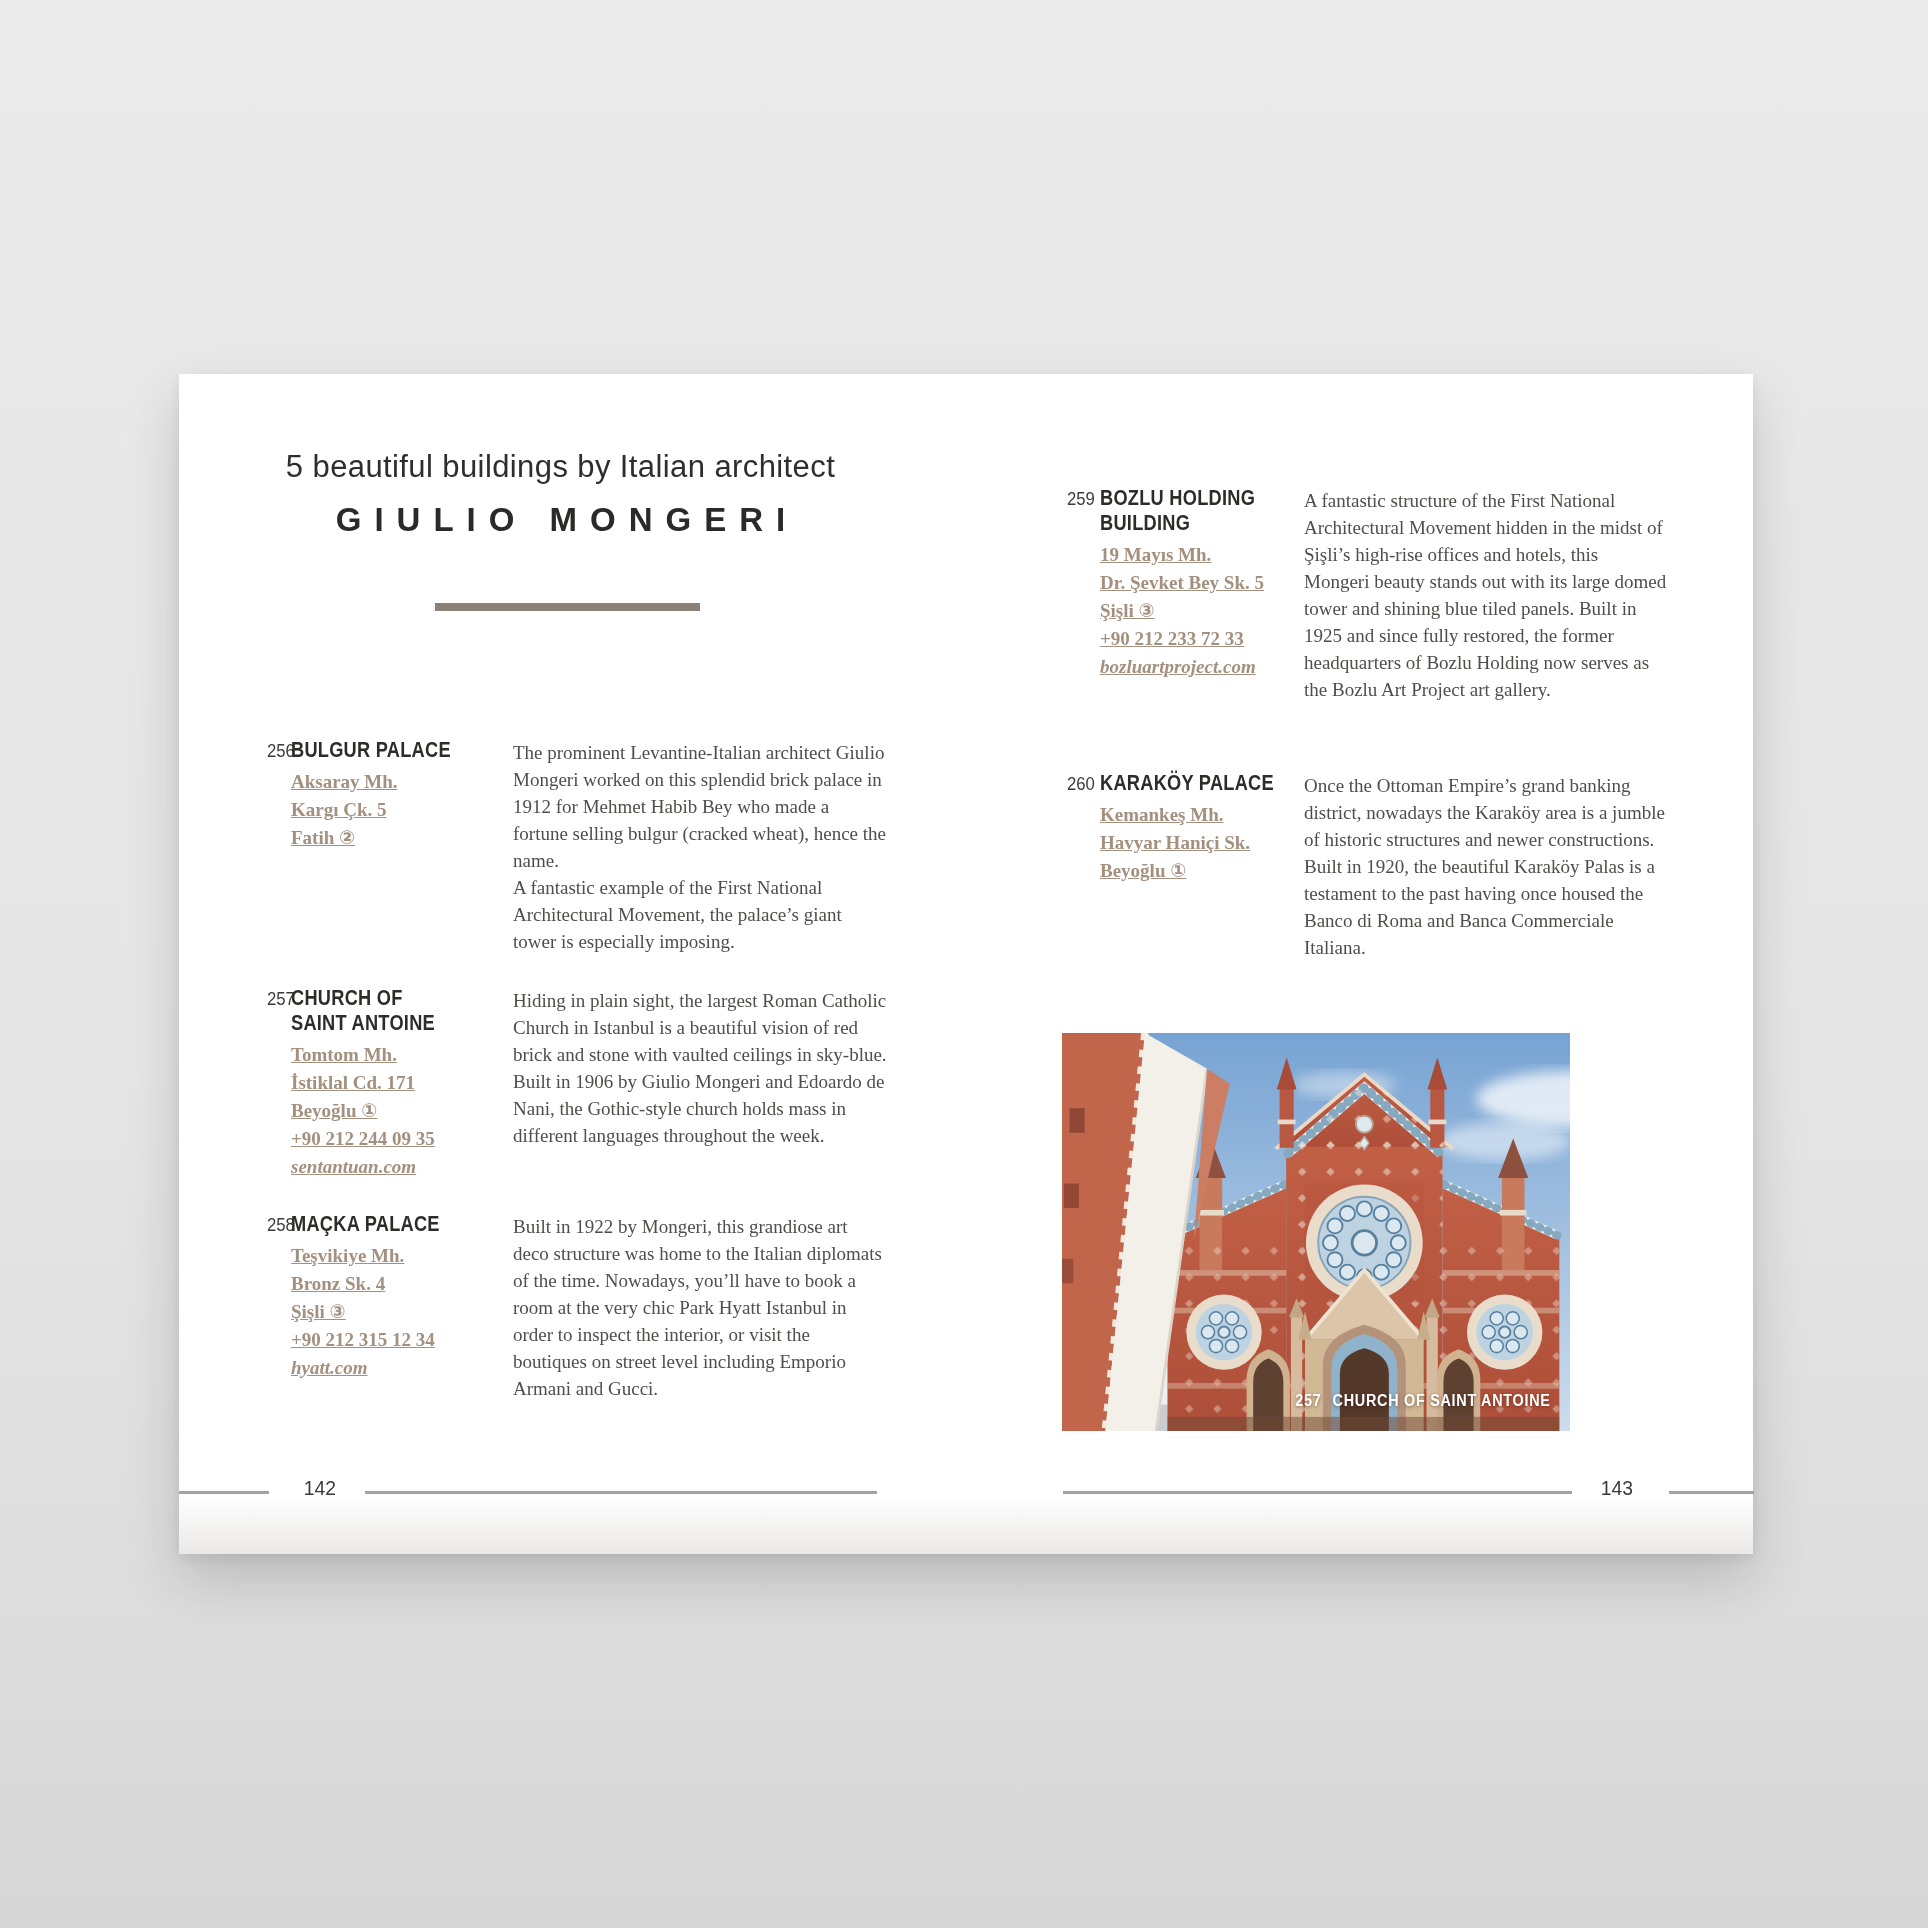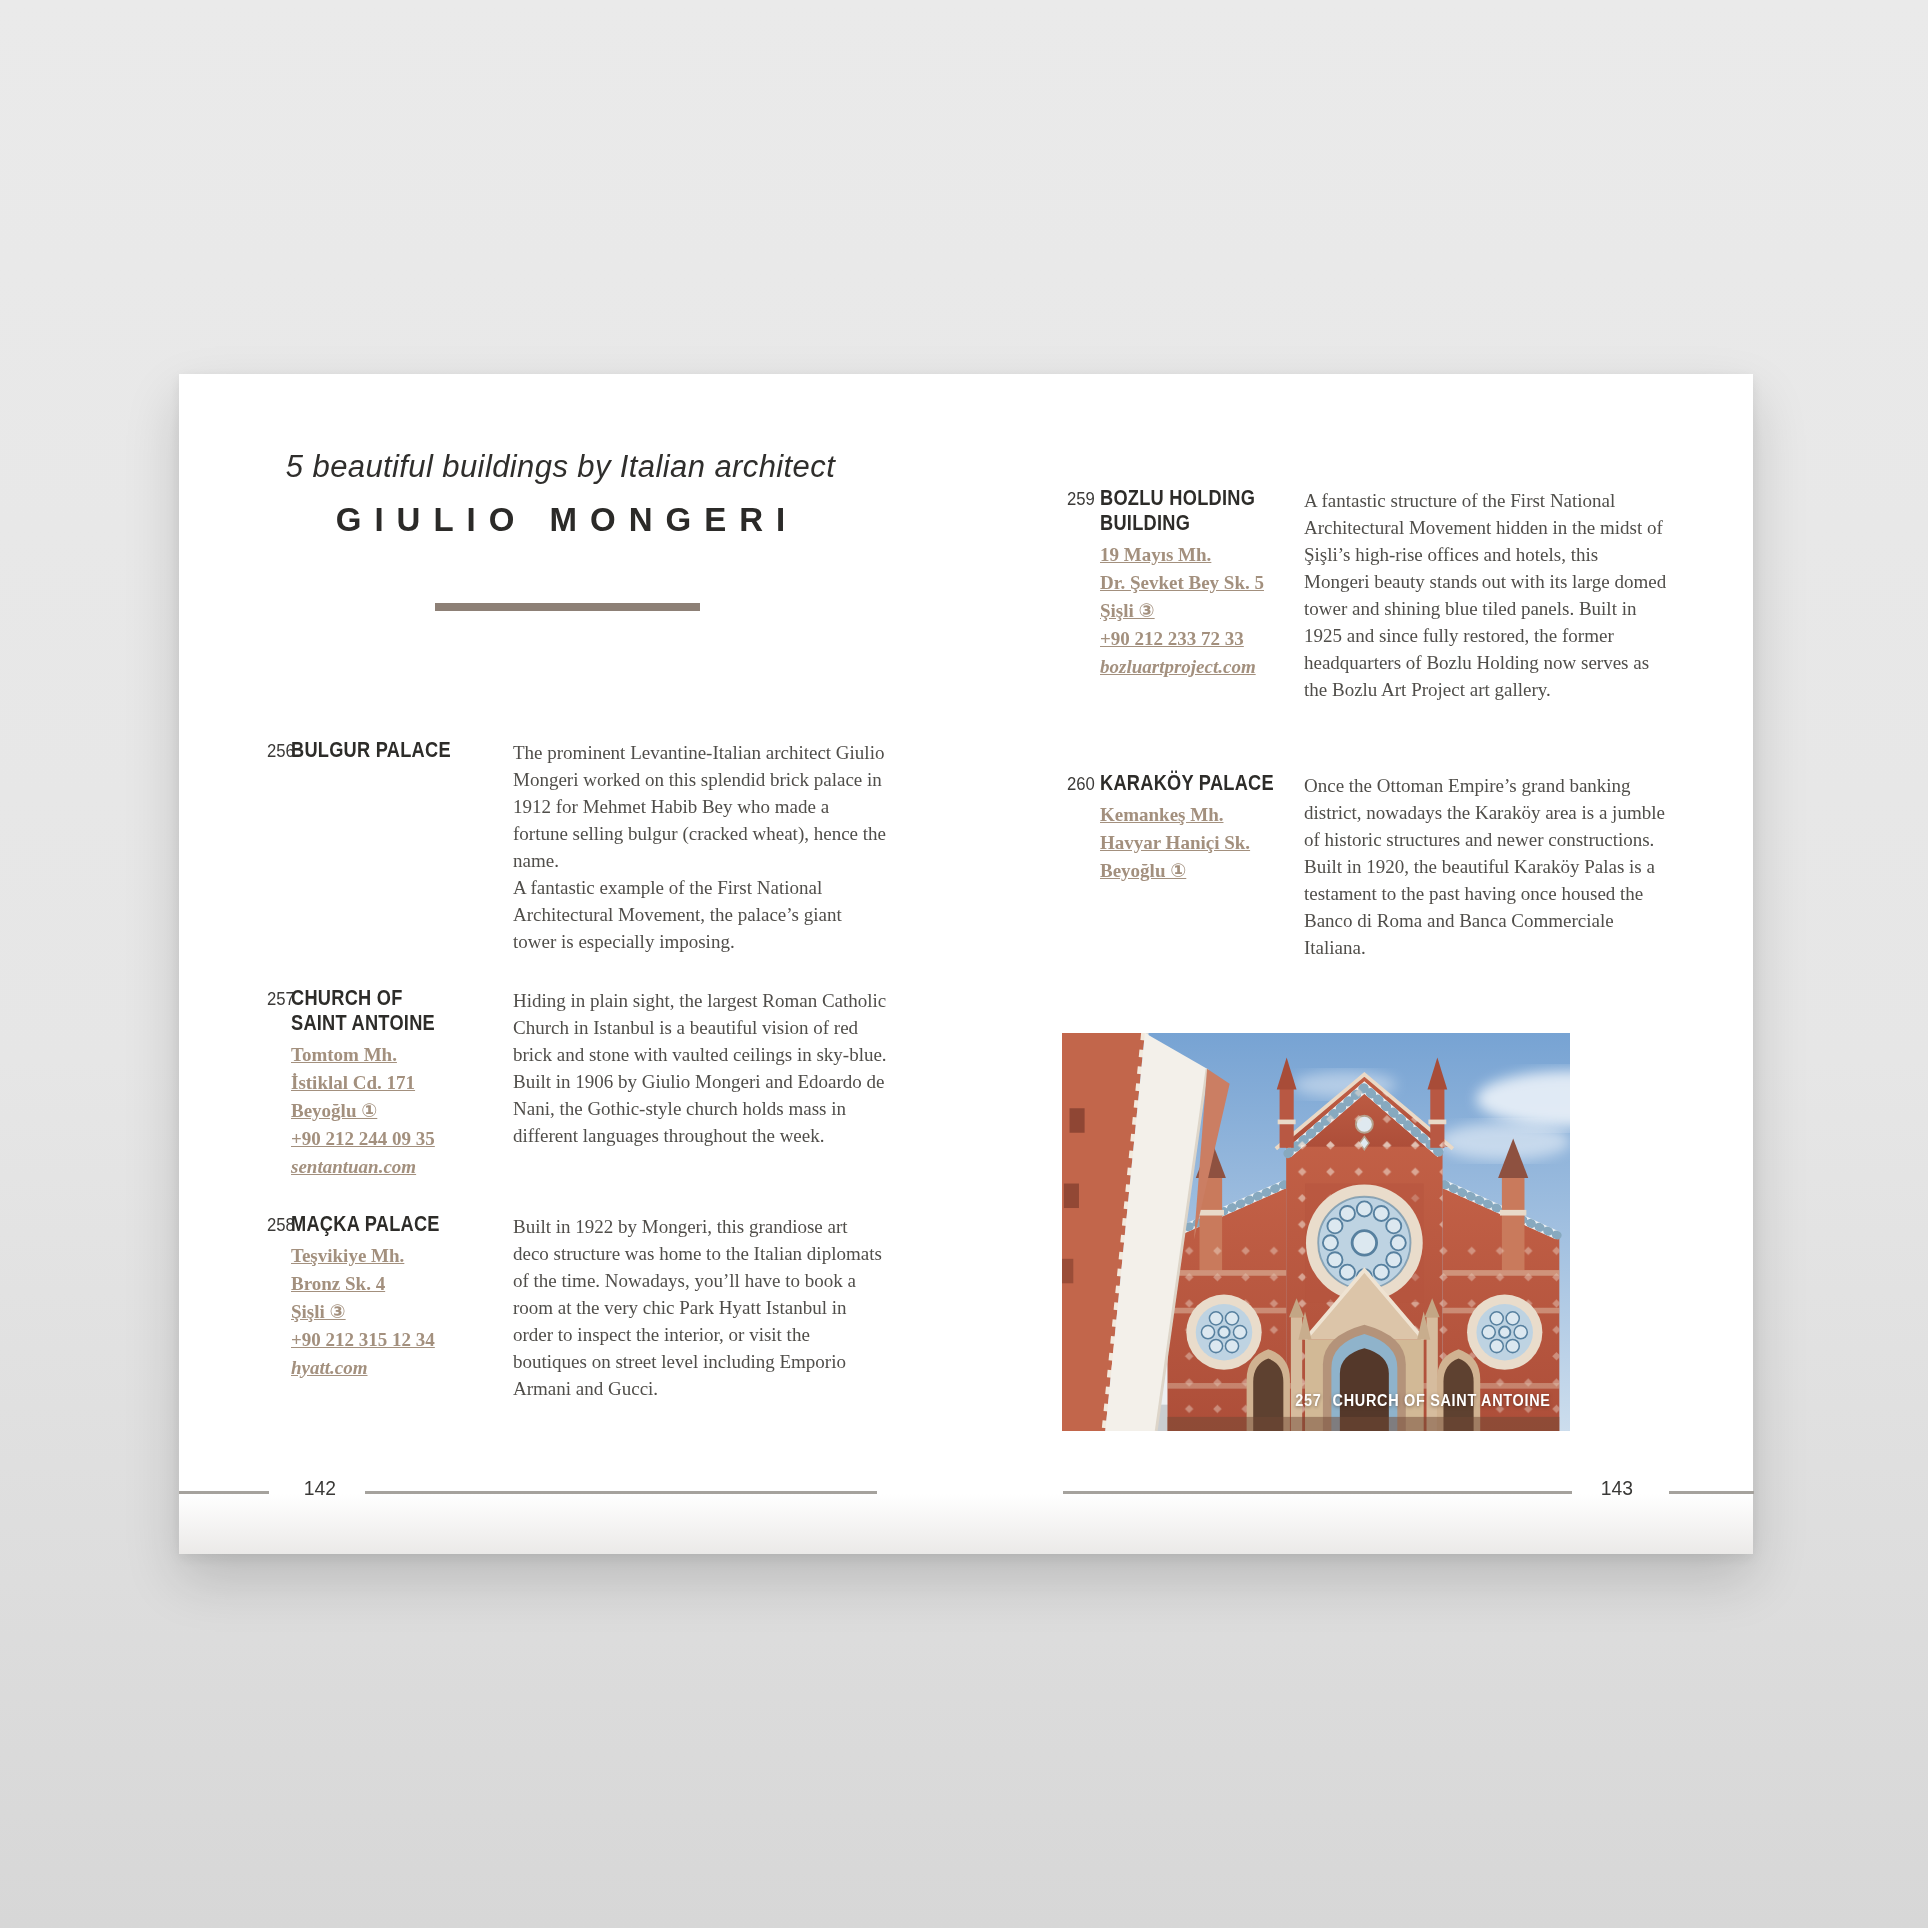--- a/index.html
+++ b/index.html
@@ -16,21 +16,21 @@
     box-shadow:0 24.5px 52px rgba(0,0,0,.16), 0 3.8px 11.3px rgba(0,0,0,.07);
   }
   .spread::after{
     content:"";position:absolute;left:0;right:0;bottom:0;height:60px;
     background:linear-gradient(to bottom, rgba(210,206,202,0), rgba(205,201,197,.40));
     pointer-events:none;
   }
   
   .chapter{position:absolute;left:19px;top:75px;width:725px;text-align:center;}
   .chapter-subtitle{
-    font-size:31px;font-style:italic;font-weight:500;color:#2f2e2c;letter-spacing:0.4px;
+    font-size:31px;font-weight:500;color:#2f2e2c;letter-spacing:0.4px;
   }
   .chapter-title{
     margin-top:16px;font-size:33px;font-weight:700;color:#2b2a28;
     letter-spacing:13px;text-indent:13px;
   }
   .chapter-rule{
     position:absolute;left:256px;top:229px;width:265px;height:7.5px;background:#8d8076;
   }
   
   .entry{position:absolute;left:0;width:100%;}
@@ -89,20 +89,25 @@
     <div class="chapter-title">GIULIO MONGERI</div>
   </header>
   <div class="chapter-rule"></div>
 
   <section class="entry lp" style="top:363px">
     <div class="enum">256</div>
     <div class="ehead">
       <h3 class="etitle">
         <span>BULGUR PALACE</span>
       </h3>
+      <div class="eaddr">
+        <div>Aksaray Mh.</div>
+        <div>Kargı Çk. 5</div>
+        <div>Fatih ②</div>
+      </div>
     </div>
     <div class="edesc">The prominent Levantine-Italian architect Giulio Mongeri worked on this splendid brick palace in 1912 for Mehmet Habib Bey who made a fortune selling bulgur (cracked wheat), hence the name.
 A fantastic example of the First National Architectural Movement, the palace’s giant tower is especially imposing.</div>
   </section>
 
   <section class="entry lp" style="top:611px">
     <div class="enum">257</div>
     <div class="ehead">
       <h3 class="etitle">
         <span>CHURCH OF</span>

